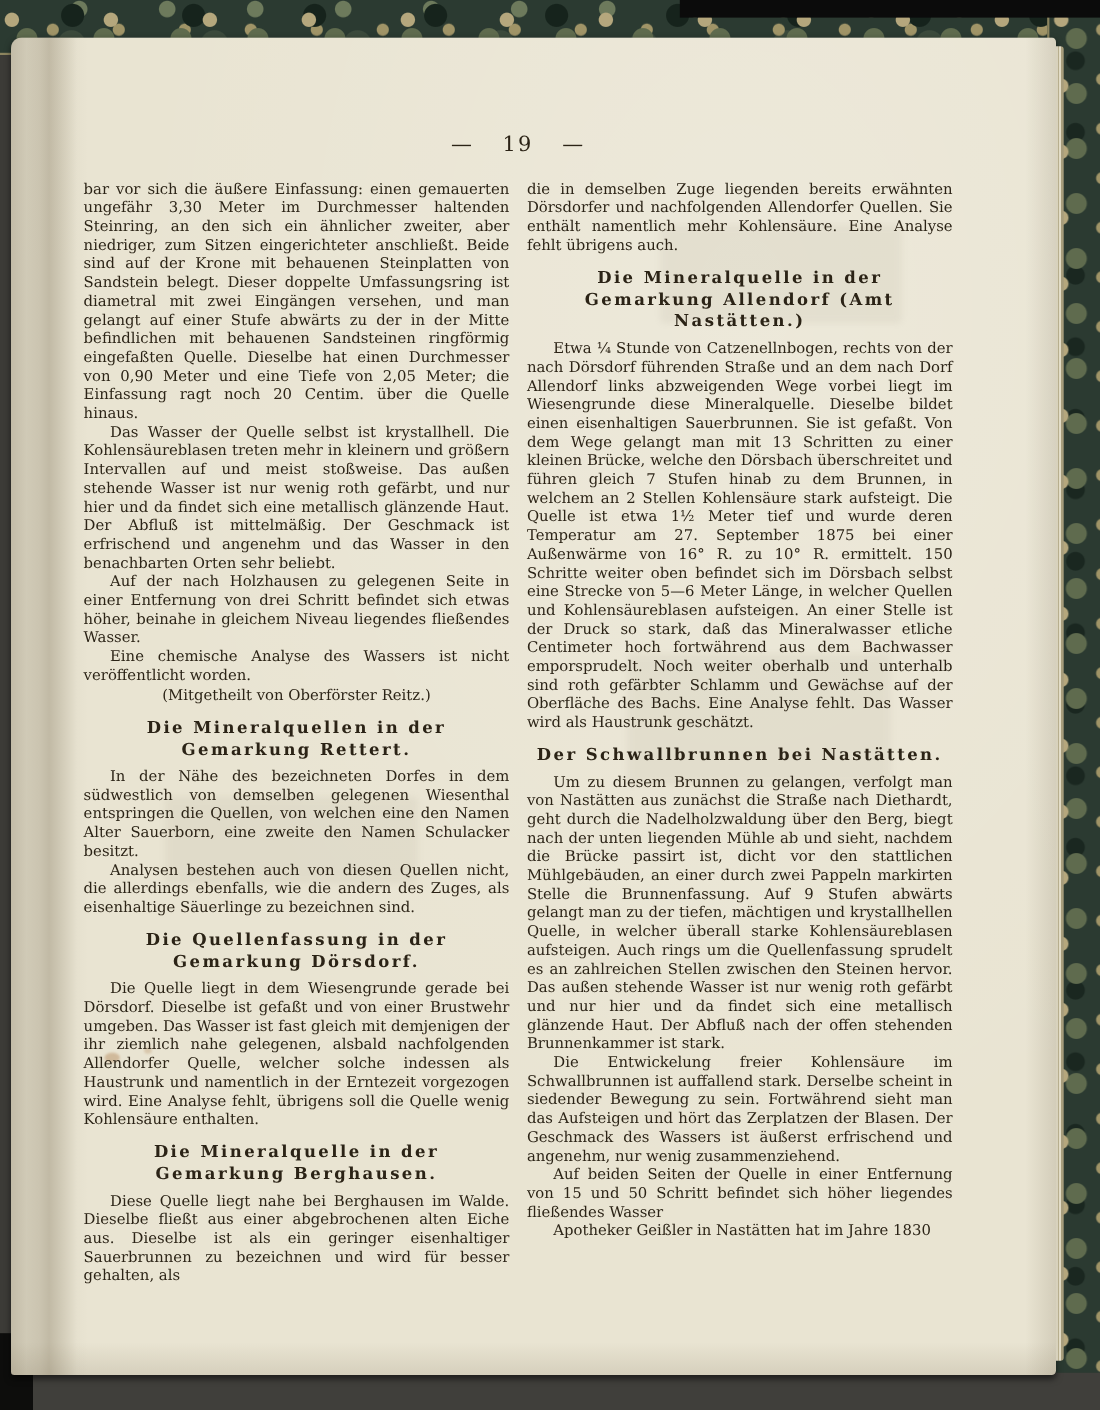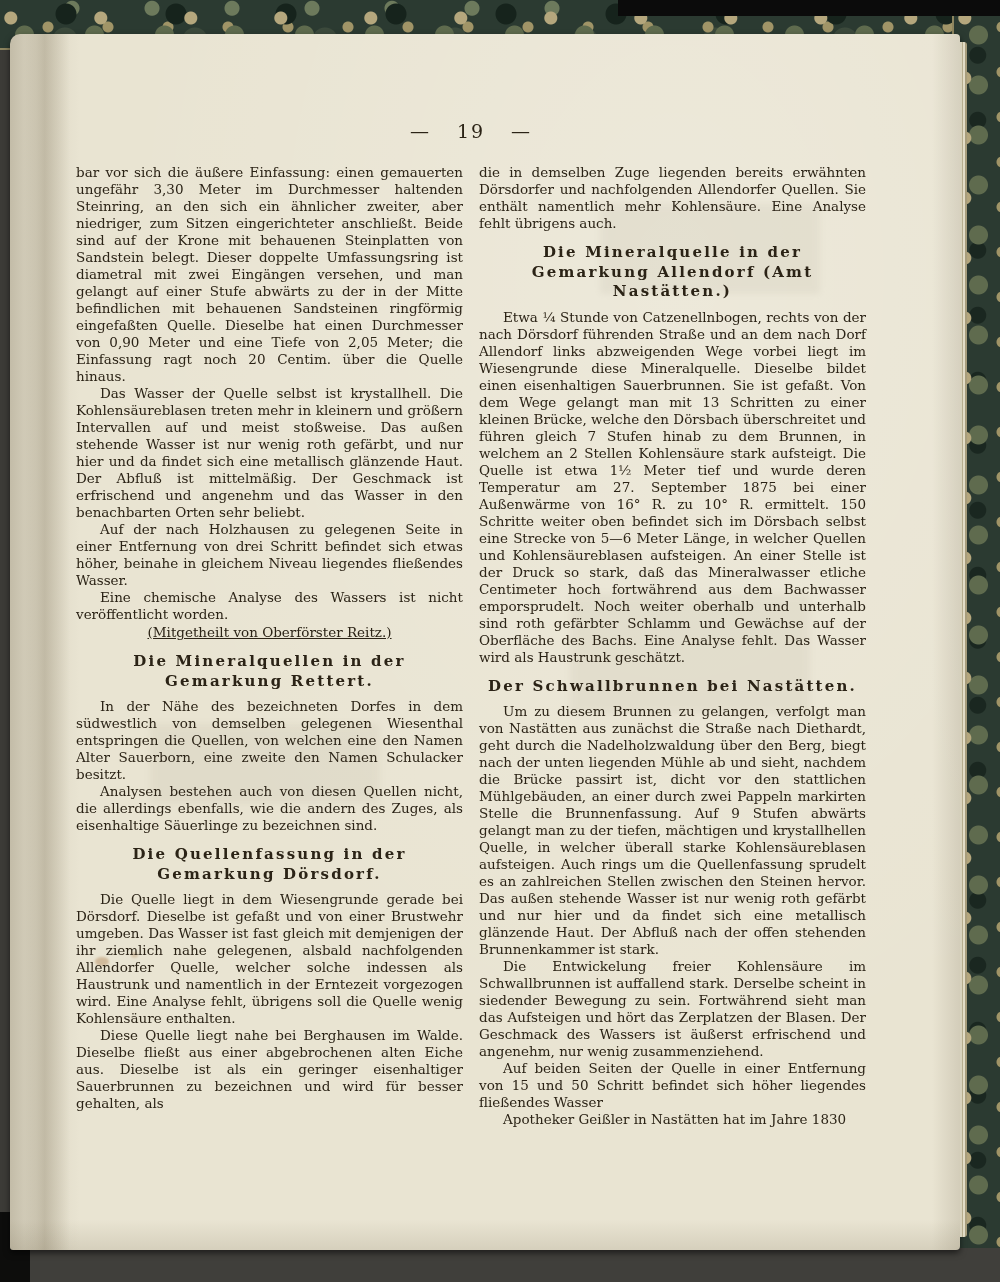--- a/index.html
+++ b/index.html
@@ -56,21 +56,21 @@
   .content{position:absolute;left:66px;top:56px;width:790px;color:#2b2316;}
   .pagehead{
     text-align:center;font-size:19px;letter-spacing:2px;margin:30px 0 22px 0;
     color:#2b2316;
   }
   .pagehead .dash{padding:0 26px;}
   .columns{display:flex;gap:16px;}
   .col{flex:1 1 0;font-size:13.5px;line-height:1.26;text-align:justify;}
   .para{margin:0;text-indent:24px;}
   .para.noindent{text-indent:0;}
-  .byline{margin:1px 0;text-align:center;text-indent:0;text-decoration:underline;}
+  .byline{margin:1px 0;text-align:center;text-indent:0;}
   .heading{
     margin:11px 4px 7px 4px;text-align:center;font-weight:bold;
     letter-spacing:2.2px;text-indent:0;font-size:15px;line-height:1.3;
   }
 </style>
 </head>
 <body>
 
 <div class="cover-top marble"></div>
 <div class="cover-right marble"></div>
@@ -100,20 +100,21 @@
         <p class="para noindent">bar vor sich die äußere Einfassung: einen gemauerten ungefähr 3,30 Meter im Durchmesser haltenden Steinring, an den sich ein ähnlicher zweiter, aber niedriger, zum Sitzen eingerichteter anschließt. Beide sind auf der Krone mit behauenen Steinplatten von Sandstein belegt. Dieser doppelte Umfassungsring ist diametral mit zwei Eingängen versehen, und man gelangt auf einer Stufe abwärts zu der in der Mitte befindlichen mit behauenen Sandsteinen ringförmig eingefaßten Quelle. Dieselbe hat einen Durchmesser von 0,90 Meter und eine Tiefe von 2,05 Meter; die Einfassung ragt noch 20 Centim. über die Quelle hinaus.</p>
         <p class="para">Das Wasser der Quelle selbst ist krystallhell. Die Kohlensäureblasen treten mehr in kleinern und größern Intervallen auf und meist stoßweise. Das außen stehende Wasser ist nur wenig roth gefärbt, und nur hier und da findet sich eine metallisch glänzende Haut. Der Abfluß ist mittelmäßig. Der Geschmack ist erfrischend und angenehm und das Wasser in den benachbarten Orten sehr beliebt.</p>
         <p class="para">Auf der nach Holzhausen zu gelegenen Seite in einer Entfernung von drei Schritt befindet sich etwas höher, beinahe in gleichem Niveau liegendes fließendes Wasser.</p>
         <p class="para">Eine chemische Analyse des Wassers ist nicht veröffentlicht worden.</p>
         <p class="byline">(Mitgetheilt von Oberförster Reitz.)</p>
         <h3 class="heading">Die Mineralquellen in der Gemarkung Rettert.</h3>
         <p class="para">In der Nähe des bezeichneten Dorfes in dem südwestlich von demselben gelegenen Wiesenthal entspringen die Quellen, von welchen eine den Namen Alter Sauerborn, eine zweite den Namen Schulacker besitzt.</p>
         <p class="para">Analysen bestehen auch von diesen Quellen nicht, die allerdings ebenfalls, wie die andern des Zuges, als eisenhaltige Säuerlinge zu bezeichnen sind.</p>
         <h3 class="heading">Die Quellenfassung in der Gemarkung Dörsdorf.</h3>
         <p class="para">Die Quelle liegt in dem Wiesengrunde gerade bei Dörsdorf. Dieselbe ist gefaßt und von einer Brustwehr umgeben. Das Wasser ist fast gleich mit demjenigen der ihr ziemlich nahe gelegenen, alsbald nachfolgenden Allendorfer Quelle, welcher solche indessen als Haustrunk und namentlich in der Erntezeit vorgezogen wird. Eine Analyse fehlt, übrigens soll die Quelle wenig Kohlensäure enthalten.</p>
+        <h3 class="heading">Die Mineralquelle in der Gemarkung Berghausen.</h3>
         <p class="para">Diese Quelle liegt nahe bei Berghausen im Walde. Dieselbe fließt aus einer abgebrochenen alten Eiche aus. Dieselbe ist als ein geringer eisenhaltiger Sauerbrunnen zu bezeichnen und wird für besser gehalten, als</p>
       </div>
 
       <div class="col">
         <p class="para noindent">die in demselben Zuge liegenden bereits erwähnten Dörsdorfer und nachfolgenden Allendorfer Quellen. Sie enthält namentlich mehr Kohlensäure. Eine Analyse fehlt übrigens auch.</p>
         <h3 class="heading">Die Mineralquelle in der Gemarkung Allendorf (Amt Nastätten.)</h3>
         <p class="para">Etwa ¼ Stunde von Catzenellnbogen, rechts von der nach Dörsdorf führenden Straße und an dem nach Dorf Allendorf links abzweigenden Wege vorbei liegt im Wiesengrunde diese Mineralquelle. Dieselbe bildet einen eisenhaltigen Sauerbrunnen. Sie ist gefaßt. Von dem Wege gelangt man mit 13 Schritten zu einer kleinen Brücke, welche den Dörsbach überschreitet und führen gleich 7 Stufen hinab zu dem Brunnen, in welchem an 2 Stellen Kohlensäure stark aufsteigt. Die Quelle ist etwa 1½ Meter tief und wurde deren Temperatur am 27. September 1875 bei einer Außenwärme von 16° R. zu 10° R. ermittelt. 150 Schritte weiter oben befindet sich im Dörsbach selbst eine Strecke von 5—6 Meter Länge, in welcher Quellen und Kohlensäureblasen aufsteigen. An einer Stelle ist der Druck so stark, daß das Mineralwasser etliche Centimeter hoch fortwährend aus dem Bachwasser emporsprudelt. Noch weiter oberhalb und unterhalb sind roth gefärbter Schlamm und Gewächse auf der Oberfläche des Bachs. Eine Analyse fehlt. Das Wasser wird als Haustrunk geschätzt.</p>
         <h3 class="heading">Der Schwallbrunnen bei Nastätten.</h3>
         <p class="para">Um zu diesem Brunnen zu gelangen, verfolgt man von Nastätten aus zunächst die Straße nach Diethardt, geht durch die Nadelholzwaldung über den Berg, biegt nach der unten liegenden Mühle ab und sieht, nachdem die Brücke passirt ist, dicht vor den stattlichen Mühlgebäuden, an einer durch zwei Pappeln markirten Stelle die Brunnenfassung. Auf 9 Stufen abwärts gelangt man zu der tiefen, mächtigen und krystallhellen Quelle, in welcher überall starke Kohlensäureblasen aufsteigen. Auch rings um die Quellenfassung sprudelt es an zahlreichen Stellen zwischen den Steinen hervor. Das außen stehende Wasser ist nur wenig roth gefärbt und nur hier und da findet sich eine metallisch glänzende Haut. Der Abfluß nach der offen stehenden Brunnenkammer ist stark.</p>
         <p class="para">Die Entwickelung freier Kohlensäure im Schwallbrunnen ist auffallend stark. Derselbe scheint in siedender Bewegung zu sein. Fortwährend sieht man das Aufsteigen und hört das Zerplatzen der Blasen. Der Geschmack des Wassers ist äußerst erfrischend und angenehm, nur wenig zusammenziehend.</p>

